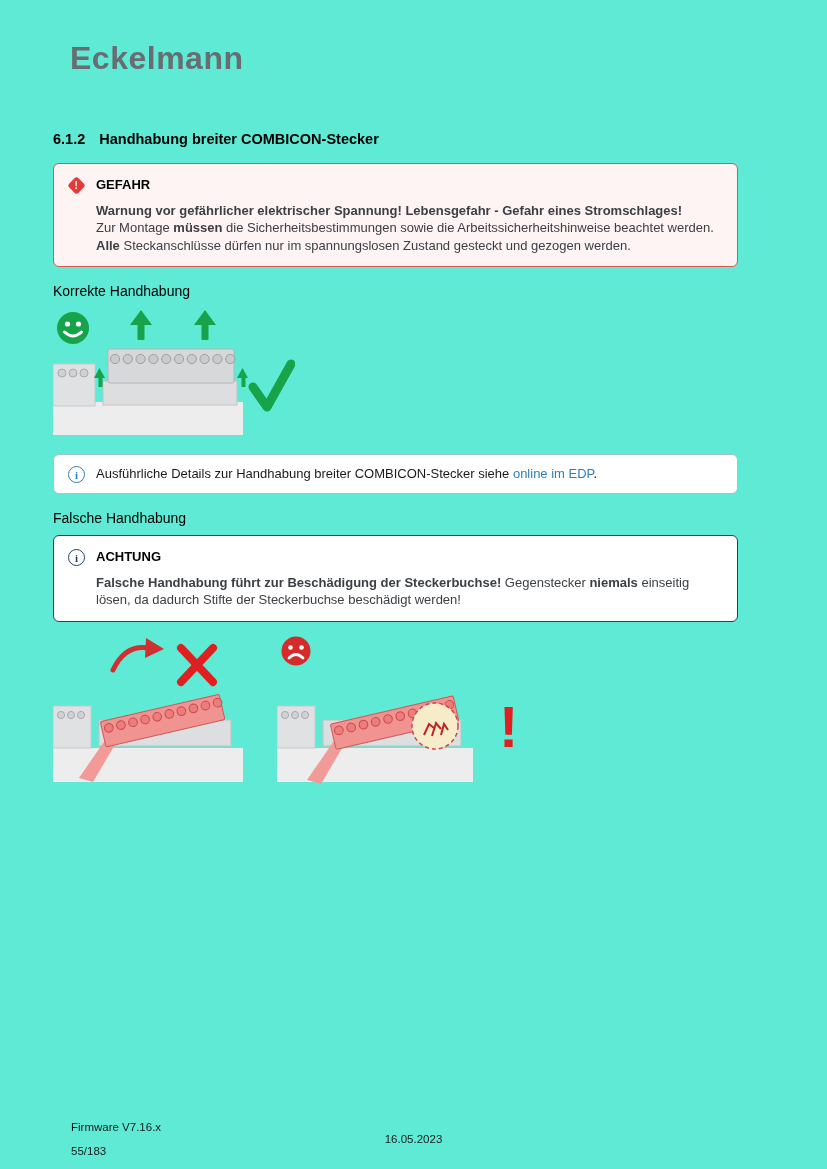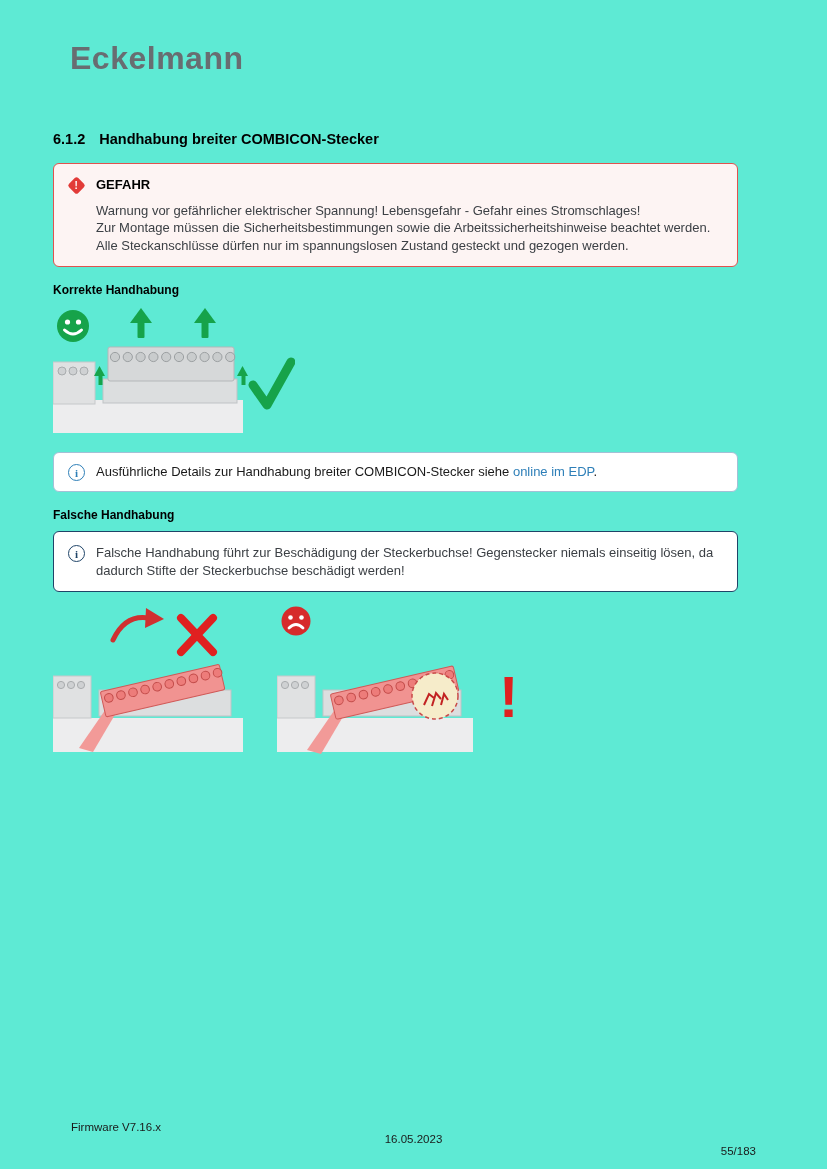--- a/index.html
+++ b/index.html
@@ -12,39 +12,39 @@
     font-size:32px; font-weight:bold; color:#686d71; letter-spacing:0.5px;
   }
   .content { position:absolute; left:53px; top:131px; width:685px; }
   .section-heading { font-size:14.5px; font-weight:bold; color:#000; margin:0 0 16px 0; }
   .section-heading .num { margin-right:14px; }
 
   .box { border-radius:6px; display:flex; padding:12px 14px; box-sizing:border-box; }
   .box-icon-col { width:28px; flex:0 0 28px; padding-top:1px; }
   .box-body { flex:1; font-size:13px; line-height:17.5px; color:#3c4045; }
   .box-title { font-size:13px; font-weight:bold; color:#000; margin-bottom:8px; }
-  .b { font-weight:normal; }
+  .b { font-weight:bold; }
 
   .danger { border:1.5px solid #e0524e; background:#fdf4f3; margin-bottom:16px; }
   .diamond {
     width:13px; height:13px; background:#e23b38; border-radius:2.5px;
     transform:rotate(45deg); display:flex; align-items:center; justify-content:center;
     margin:2px 0 0 2px;
   }
   .diamond span { transform:rotate(-45deg); color:#fff; font-weight:bold; font-size:10px; line-height:1; }
 
   .circle-i {
     width:15px; height:15px; border-radius:50%;
     display:flex; align-items:center; justify-content:center;
     font-size:11px; font-weight:bold; font-family:"Liberation Serif", serif;
   }
   .circle-i.blue { border:1.6px solid #2e7fb8; color:#2e7fb8; }
   .circle-i.navy { border:1.6px solid #1f4468; color:#1f4468; }
 
-  .sub-heading { font-size:12px; font-weight:bold; color:#000; margin:15px 0 9px 0; }
+  .sub-heading { font-size:14px; font-weight:normal; color:#000; margin:15px 0 9px 0; }
   .para { font-size:13px; line-height:17.5px; color:#1a1a1a; margin:0 0 10px 0; }
 
   .figure { display:block; }
   .figure svg { display:block; }
 
   .info { border:1.5px solid #a3c0d6; background:#ffffff; align-items:center; margin-top:17px; padding:10px 14px; }
   .info .box-body { color:#1a1a1a; }
   a.edp-link { color:#2e7fb8; text-decoration:none; cursor:pointer; }
 
   .attention { border:1.5px solid #1f4468; background:#ffffff; margin-bottom:14px; }
@@ -54,21 +54,21 @@
     color:#e02020; font-size:58px; font-weight:bold; line-height:1;
     margin-top:62px; margin-left:-8px; font-family:"Liberation Sans", sans-serif;
   }
 
   .footer {
     position:absolute; left:71px; top:1121px; width:685px;
     display:flex; font-size:11.5px; color:#1a1a1a;flex-direction:column;
   }
   .footer span { flex:1; }
   .footer .c { text-align:center; }
-  .footer .r { text-align:right; }
+  .footer .r { }
 </style>
 </head>
 <body>
 
 <div class="page">
 
   <div class="logo">Eckelmann</div>
 
   <div class="content">
 
@@ -159,20 +159,21 @@
 
     <div class="sub-heading" style="margin-top:16px;">Falsche Handhabung</div>
 
     <div class="box attention">
       <div class="box-icon-col">
         <div class="circle-i navy">
             <span>i</span>
           </div>
       </div>
       <div class="box-body">
+        <div class="box-title">ACHTUNG</div>
         <div><span class="b">Falsche Handhabung führt zur Beschädigung der Steckerbuchse!</span><span> Gegenstecker </span><span class="b">niemals</span><span> einseitig lösen, da dadurch Stifte der Steckerbuchse beschädigt werden!</span></div>
       </div>
     </div>
 
     <div class="wrong-row">
 
       <div class="figure">
         <svg width="194" height="148" viewBox="0 0 194 148">
           <rect x="0" y="112" width="190" height="34" fill="#ededee"></rect>
           <g>

